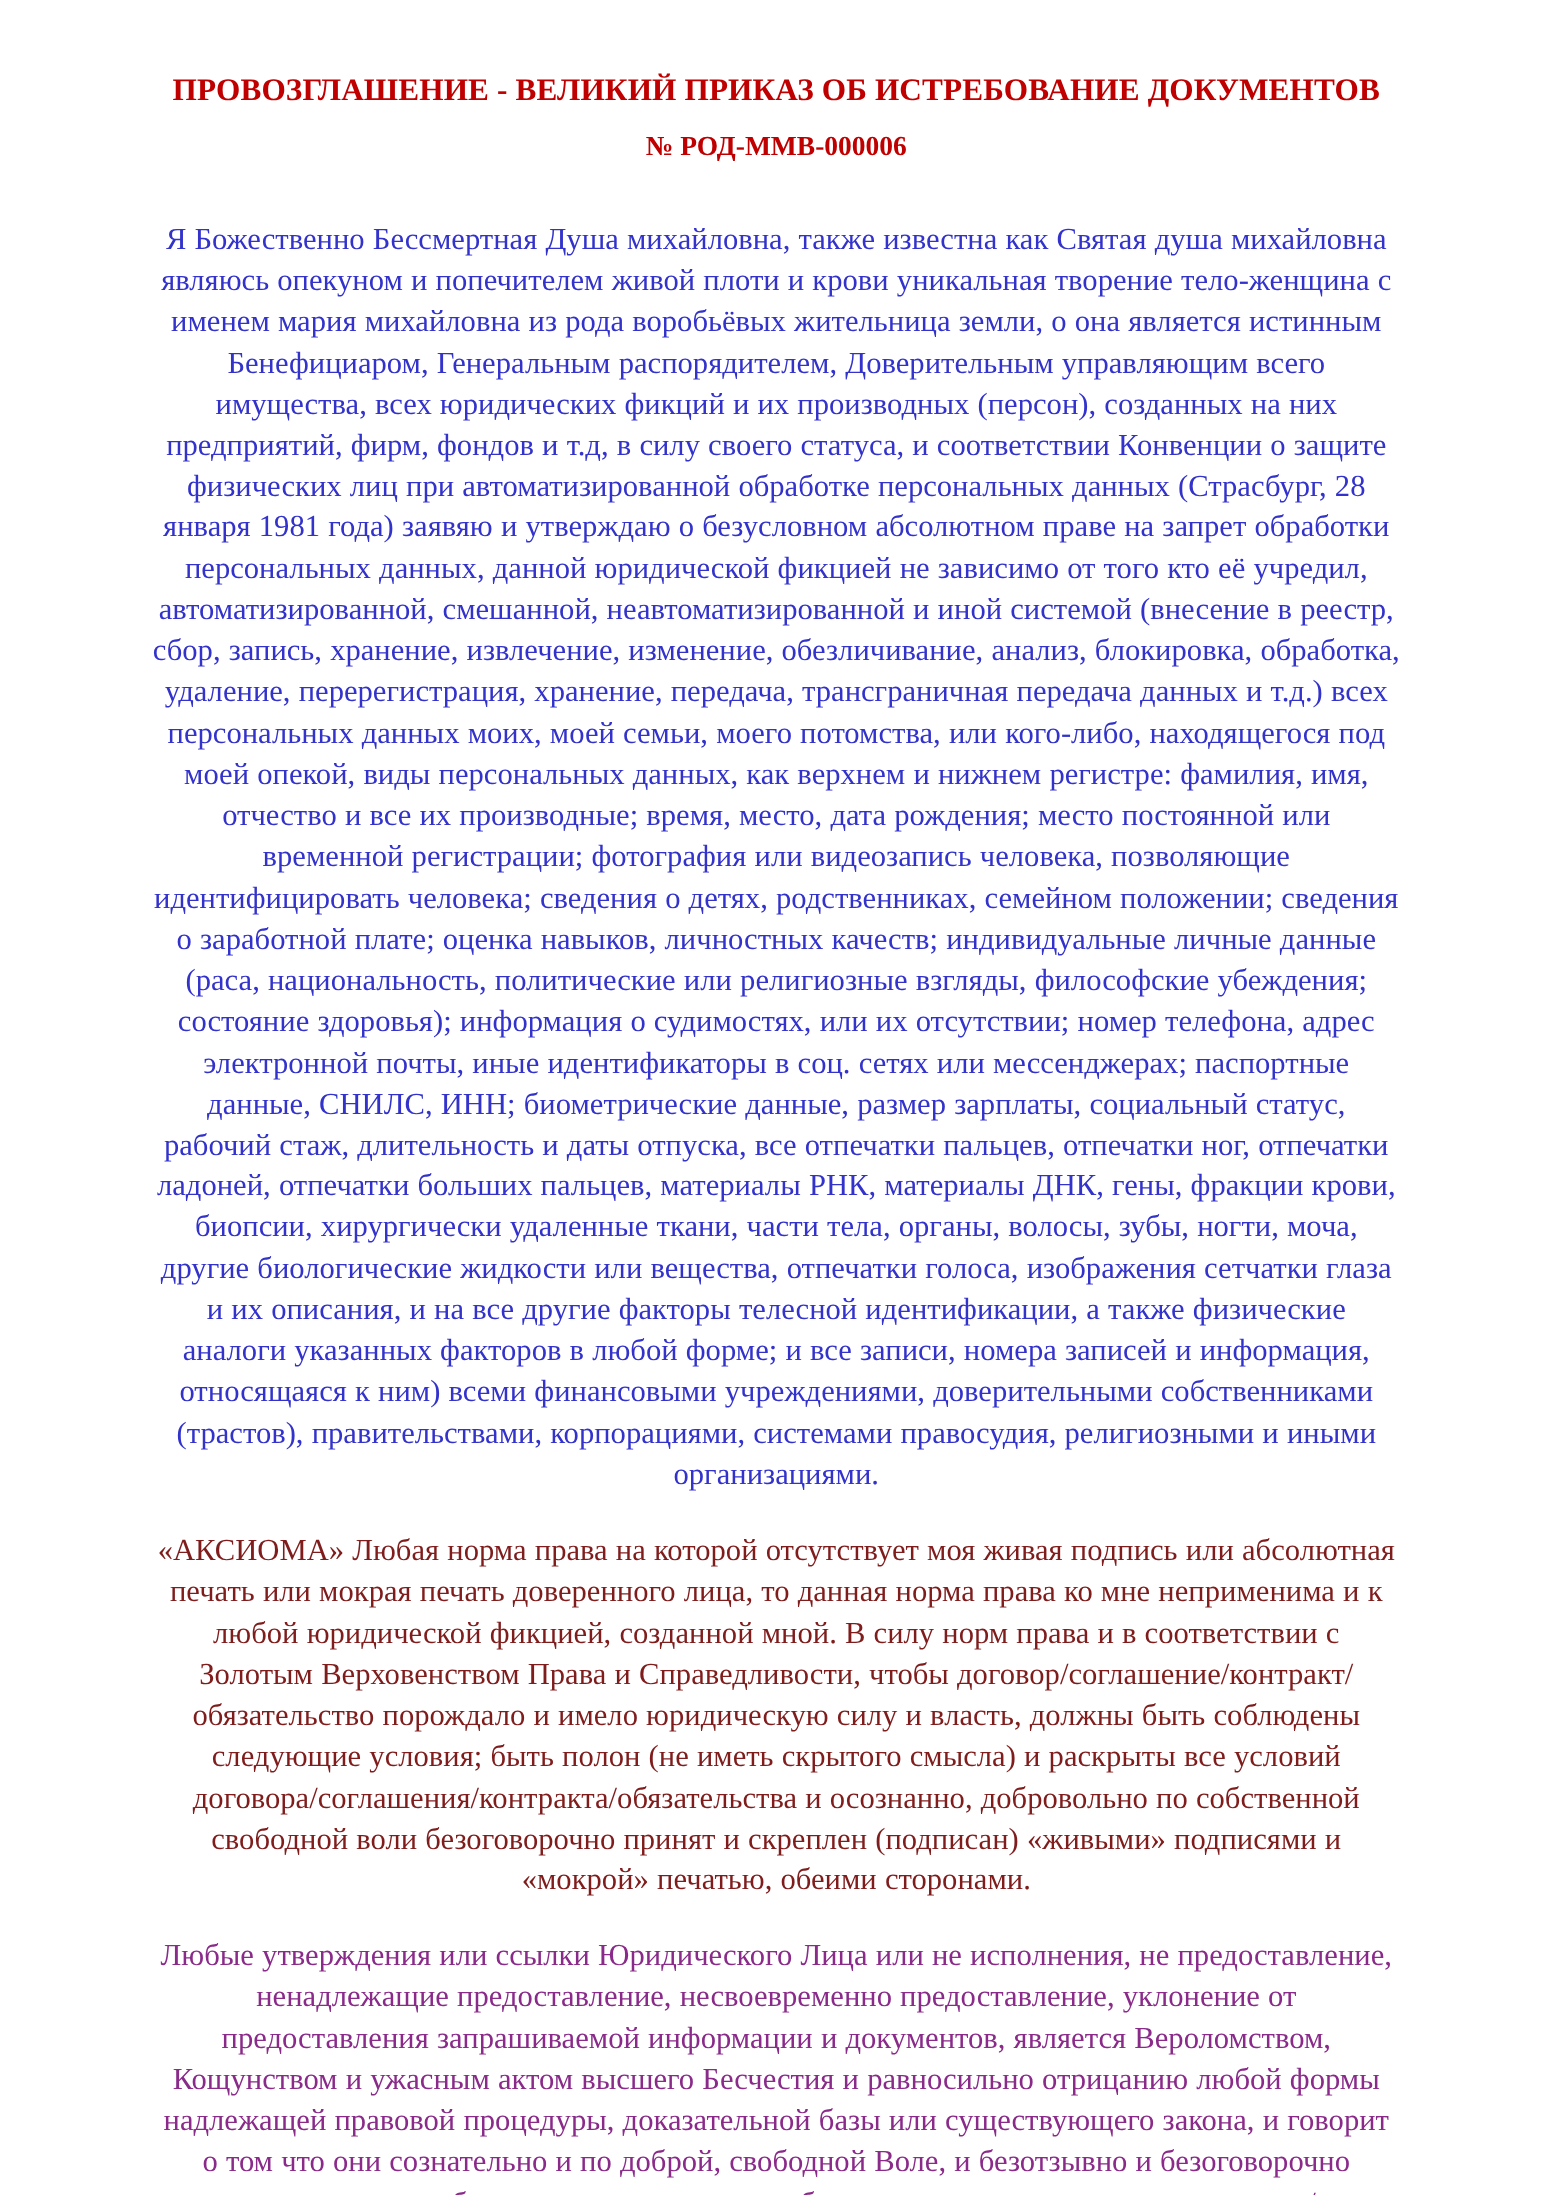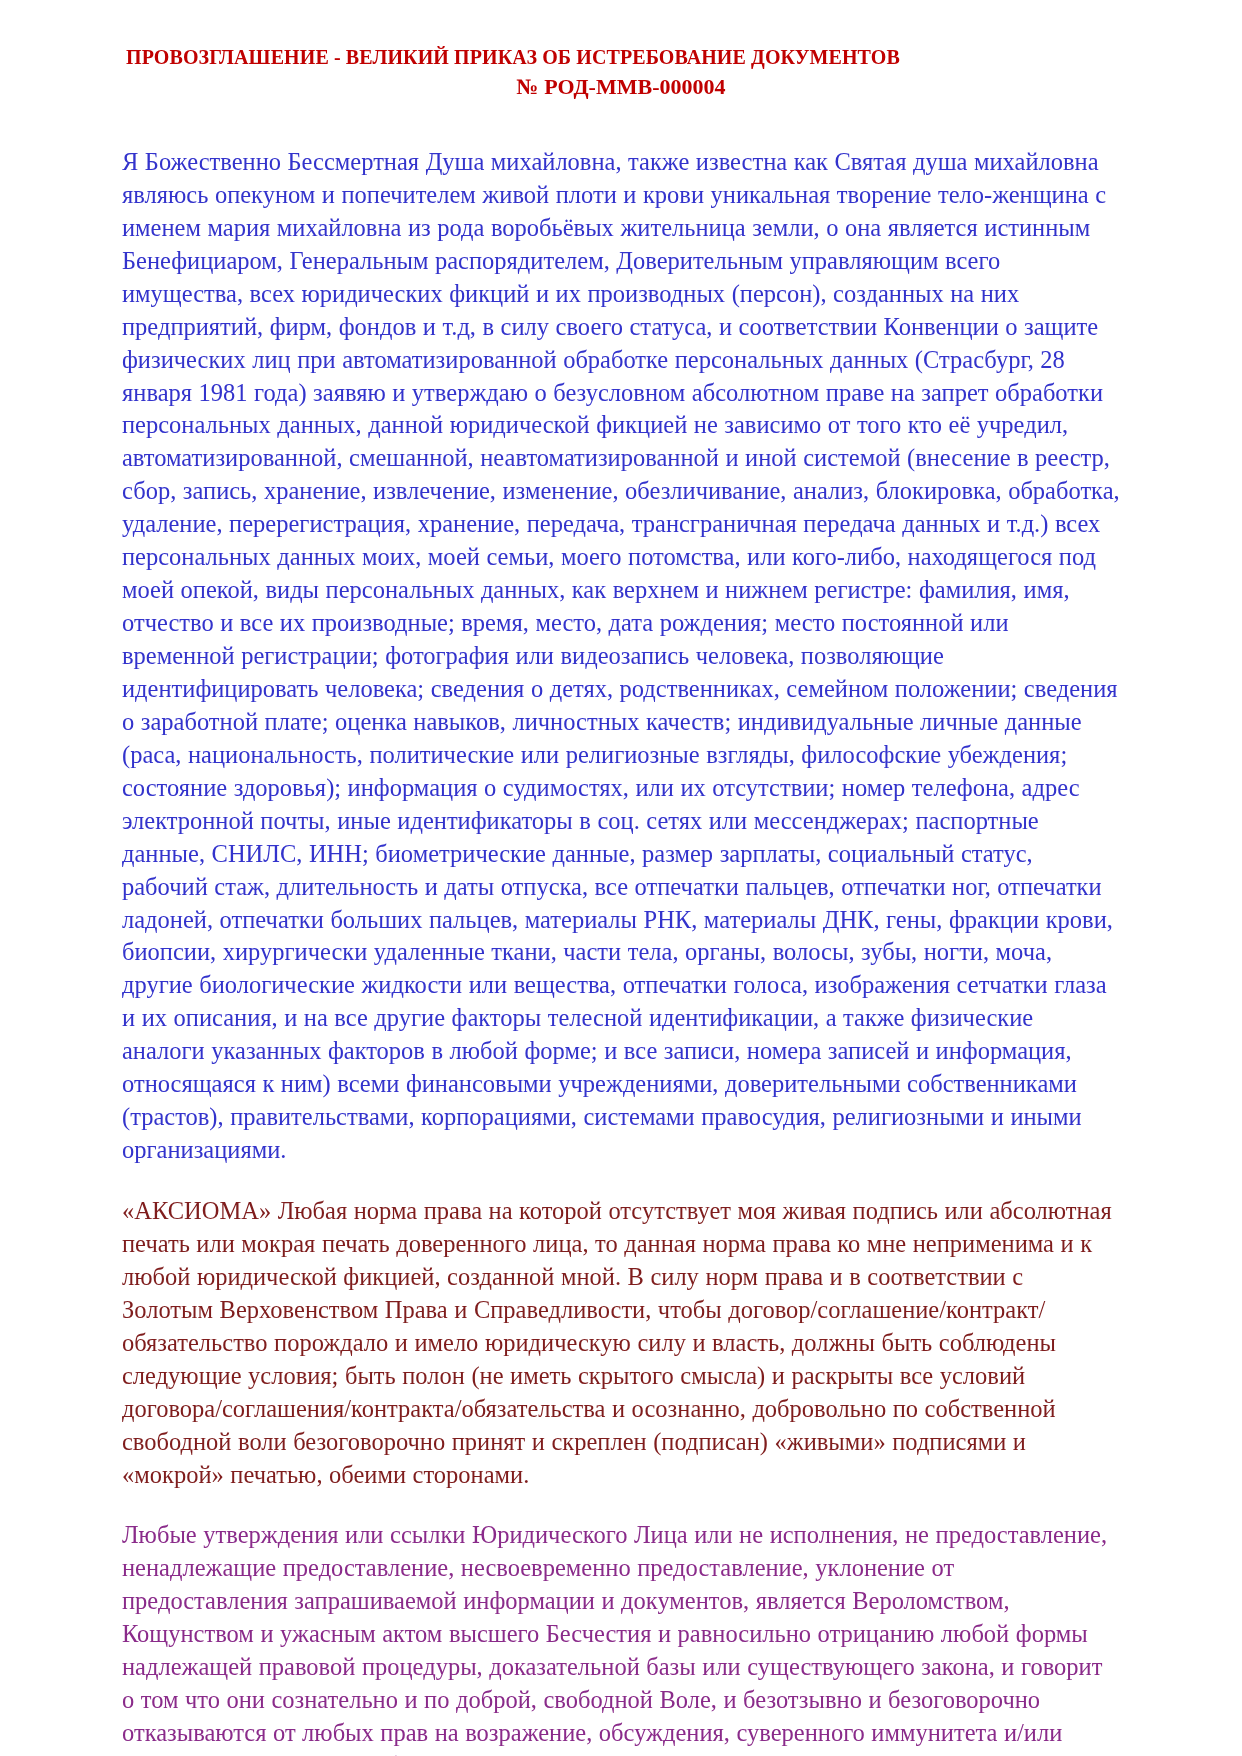--- a/index.html
+++ b/index.html
@@ -13,43 +13,44 @@
     font-family: "Liberation Serif", "DejaVu Serif", serif;
   }
   .page {
     width: 1242px;
     min-height: 1756px;
     box-sizing: border-box;
     padding: 42px 122px 40px 122px;
     background: #ffffff;
   }
   .doc-title {
+    text-align: center;
     color: #c00000;
     font-weight: bold;
-    font-size: 20px;
+    font-size: 25px;
     line-height: 1.18;
     letter-spacing: 0.1px;
-    margin: 4px;
+    margin: 16px;
   }
   .doc-subtitle {
     text-align: center;
     color: #c00000;
     font-weight: bold;
     font-size: 22px;
     line-height: 1.2;
     margin: 2px 0 0 0;
   }
   .body-block {
     margin-top: 46px;
   }
   p.para {
     font-size: 24.5px;
     line-height: 1.345;
     margin: 0 0 28px 0;
-    text-align: left;
+    text-align: center;
     word-spacing: 0.4px;
   }
   p.para:last-child {
     margin-bottom: 0;
   }
   .c-blue {
     color: #3333cc;
   }
   .c-red {
     color: #7f1d1d;
@@ -58,21 +59,21 @@
     color: #8a2b8a;
   }
 </style>
 </head>
 <body>
 
 <div class="page">
 
   <h1 class="doc-title">ПРОВОЗГЛАШЕНИЕ - ВЕЛИКИЙ ПРИКАЗ ОБ ИСТРЕБОВАНИЕ ДОКУМЕНТОВ</h1>
 
-  <div class="doc-subtitle">№ РОД-ММВ-000004</div>
+  <div class="doc-subtitle">№ РОД-ММВ-000006</div>
 
   <div class="body-block">
 
     <p class="para c-blue">Я Божественно Бессмертная Душа михайловна, также известна как Святая душа михайловна являюсь опекуном и попечителем живой плоти и крови уникальная творение тело-женщина с именем мария михайловна из рода воробьёвых жительница земли, о она является истинным  Бенефициаром, Генеральным распорядителем, Доверительным управляющим всего имущества, всех юридических фикций и их производных (персон), созданных на них предприятий, фирм, фондов и т.д, в силу своего статуса, и соответствии Конвенции о защите физических лиц при автоматизированной обработке персональных данных (Страсбург, 28 января 1981 года) заявяю и утверждаю о безусловном абсолютном праве на запрет обработки персональных данных, данной юридической фикцией не зависимо от того кто её учредил, автоматизированной, смешанной, неавтоматизированной и иной системой (внесение в реестр, сбор, запись, хранение, извлечение, изменение, обезличивание, анализ, блокировка, обработка, удаление, перерегистрация, хранение, передача, трансграничная передача данных и т.д.) всех персональных данных моих, моей семьи, моего потомства, или кого-либо, находящегося под моей опекой, виды персональных данных, как верхнем и нижнем регистре: фамилия, имя, отчество и все их производные; время, место, дата рождения; место постоянной или временной регистрации; фотография или видеозапись человека, позволяющие идентифицировать человека; сведения о детях, родственниках, семейном положении; сведения о заработной плате; оценка навыков, личностных качеств; индивидуальные личные данные (раса, национальность, политические или религиозные взгляды, философские убеждения; состояние здоровья); информация о судимостях, или их отсутствии; номер телефона, адрес электронной почты, иные идентификаторы в соц. сетях или мессенджерах; паспортные данные, СНИЛС, ИНН; биометрические данные, размер зарплаты, социальный статус, рабочий стаж, длительность и даты отпуска, все отпечатки пальцев, отпечатки ног, отпечатки ладоней, отпечатки больших пальцев, материалы РНК, материалы ДНК, гены, фракции крови, биопсии, хирургически удаленные ткани, части тела, органы, волосы, зубы, ногти, моча, другие биологические жидкости или вещества, отпечатки голоса, изображения сетчатки глаза и их описания, и на все другие факторы телесной идентификации, а также физические аналоги указанных факторов в любой форме; и все записи, номера записей и информация, относящаяся к ним) всеми финансовыми учреждениями, доверительными собственниками (трастов), правительствами, корпорациями, системами  правосудия, религиозными и иными организациями.</p>
 
     <p class="para c-red">«АКСИОМА» Любая норма права на которой отсутствует моя живая подпись или абсолютная печать или мокрая печать доверенного лица, то данная норма права ко мне неприменима и к любой юридической фикцией, созданной мной. В силу норм права и в соответствии с Золотым Верховенством Права и Справедливости, чтобы договор/соглашение/контракт/обязательство порождало и имело юридическую силу и власть,   должны быть соблюдены следующие условия; быть полон (не иметь скрытого смысла) и  раскрыты все условий договора/соглашения/контракта/обязательства и осознанно,   добровольно по собственной свободной воли безоговорочно принят и скреплен (подписан) «живыми» подписями и «мокрой» печатью, обеими сторонами.</p>
 
     <p class="para c-purple">Любые утверждения или ссылки Юридического Лица или не исполнения, не предоставление, ненадлежащие предоставление,  несвоевременно предоставление,  уклонение от предоставления запрашиваемой информации и документов, является Вероломством, Кощунством и ужасным актом высшего Бесчестия и равносильно отрицанию любой формы надлежащей правовой процедуры, доказательной базы или существующего закона, и говорит о том что они  сознательно и по доброй, свободной Воле, и безотзывно и безоговорочно отказываются от любых прав на возражение, обсуждения, суверенного иммунитета и/или иного специального освобождения от ответственности, защиту, независимо от их организационно-правовых, религиозных форм, моделей общества.</p>
 
   </div>

